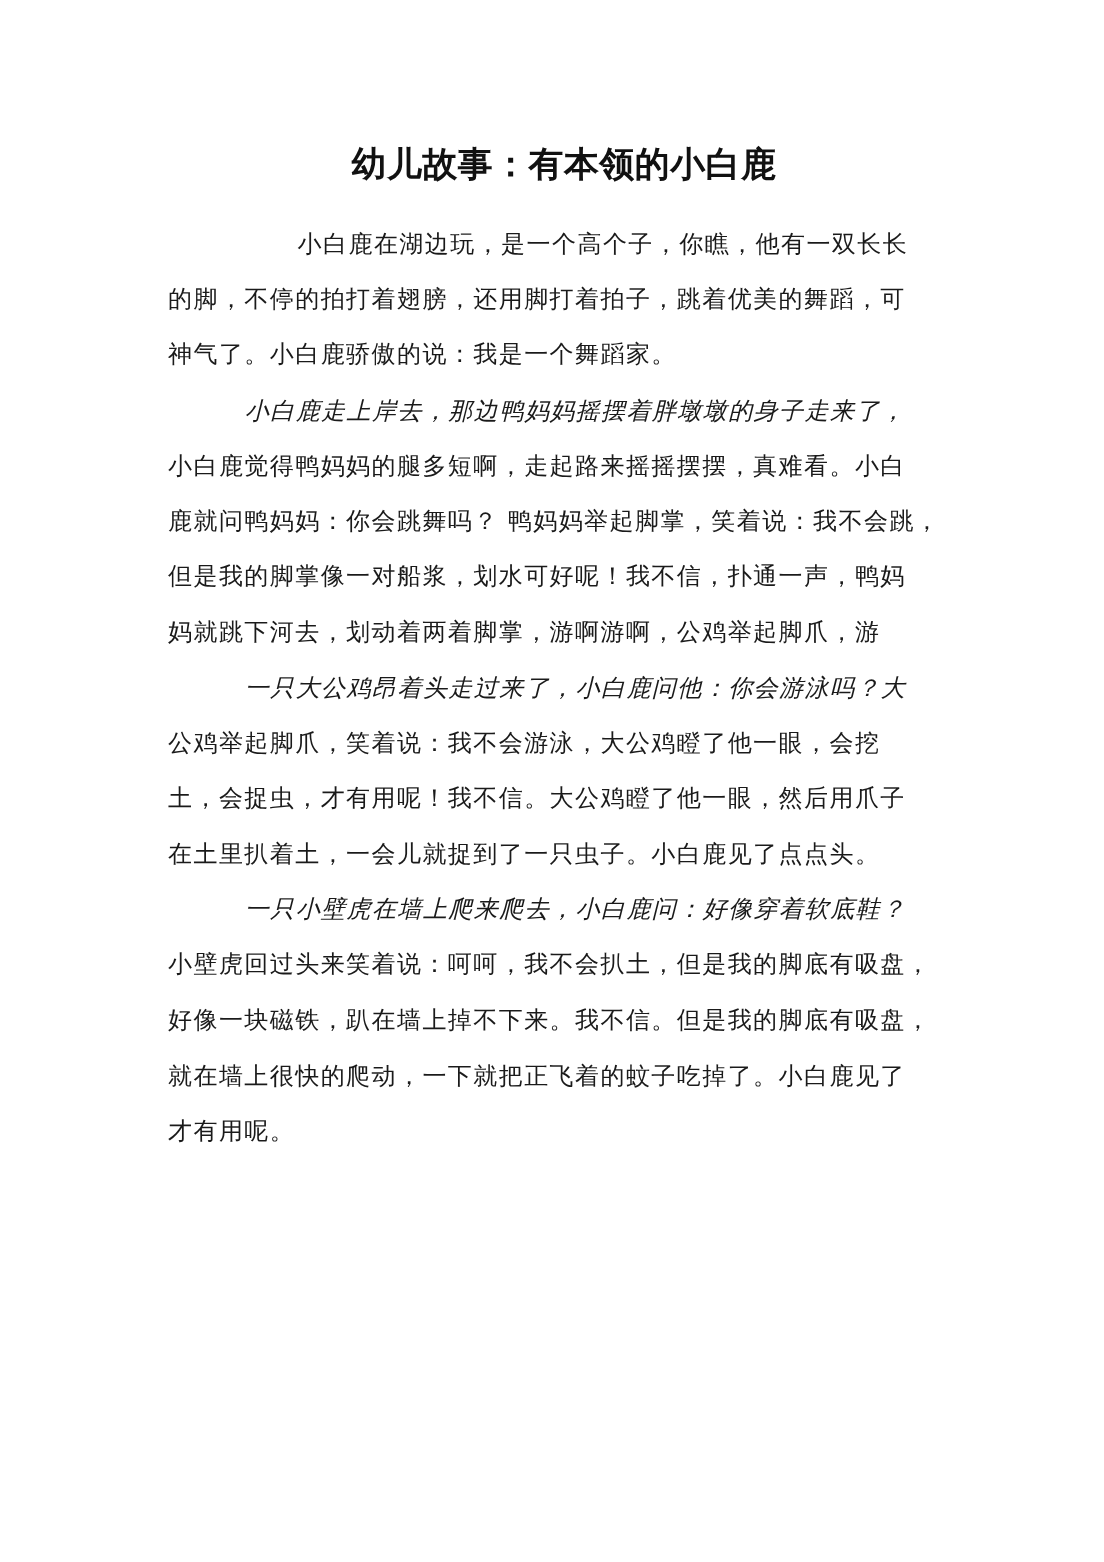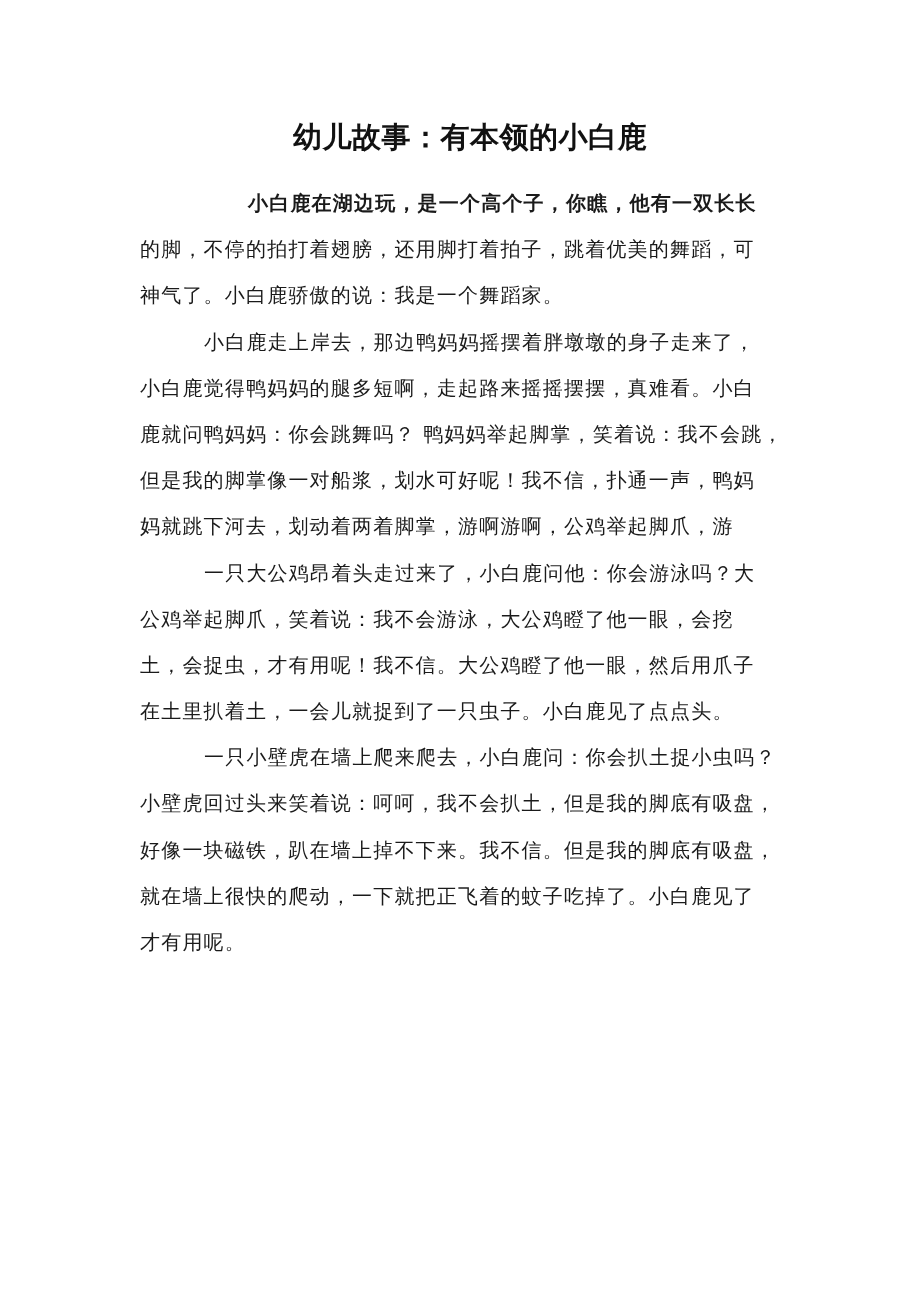--- a/index.html
+++ b/index.html
@@ -9,22 +9,22 @@
     position: absolute; left: 0; top: 118px; width: 920px; text-align: center;
     font-family: "DejaVu Sans", "Liberation Sans", sans-serif;
     font-weight: bold; font-size: 29px; color: #111111; letter-spacing: 0.5px; padding-left: 10px;
   }
   .body { position: absolute; left: 140px; top: 180px; width: 660px; }
   .line {
     height: 46.2px; line-height: 46.2px; white-space: nowrap;
     font-family: "DejaVu Serif", "Liberation Serif", serif;
     font-size: 20px; color: #1a1a1a; letter-spacing: 1.2px;
   }
-  .indent { padding-left: 64px; }
-  .indent-first { padding-left: 108px; font-weight: bold; }
+  .indent { padding-left: 64px; font-style: italic; }
+  .indent-first { padding-left: 108px; }
 </style>
 </head>
 <body>
 
 <div class="page">
   <div class="title">幼儿故事：有本领的小白鹿</div>
 
   <div class="body">
 
     <div>
@@ -42,21 +42,21 @@
     </div>
 
     <div>
       <div class="line indent">一只大公鸡昂着头走过来了，小白鹿问他：你会游泳吗？大</div>
       <div class="line">公鸡举起脚爪，笑着说：我不会游泳，大公鸡瞪了他一眼，会挖</div>
       <div class="line">土，会捉虫，才有用呢！我不信。大公鸡瞪了他一眼，然后用爪子</div>
       <div class="line">在土里扒着土，一会儿就捉到了一只虫子。小白鹿见了点点头。</div>
     </div>
 
     <div>
-      <div class="line indent">一只小壁虎在墙上爬来爬去，小白鹿问：你会扒土捉小虫吗？</div>
+      <div class="line indent">一只小壁虎在墙上爬来爬去，小白鹿问：好像穿着软底鞋？</div>
       <div class="line">小壁虎回过头来笑着说：呵呵，我不会扒土，但是我的脚底有吸盘，</div>
       <div class="line">好像一块磁铁，趴在墙上掉不下来。我不信。但是我的脚底有吸盘，</div>
       <div class="line">就在墙上很快的爬动，一下就把正飞着的蚊子吃掉了。小白鹿见了</div>
       <div class="line">才有用呢。</div>
     </div>
 
   </div>
 </div>
 
 </body></html>

